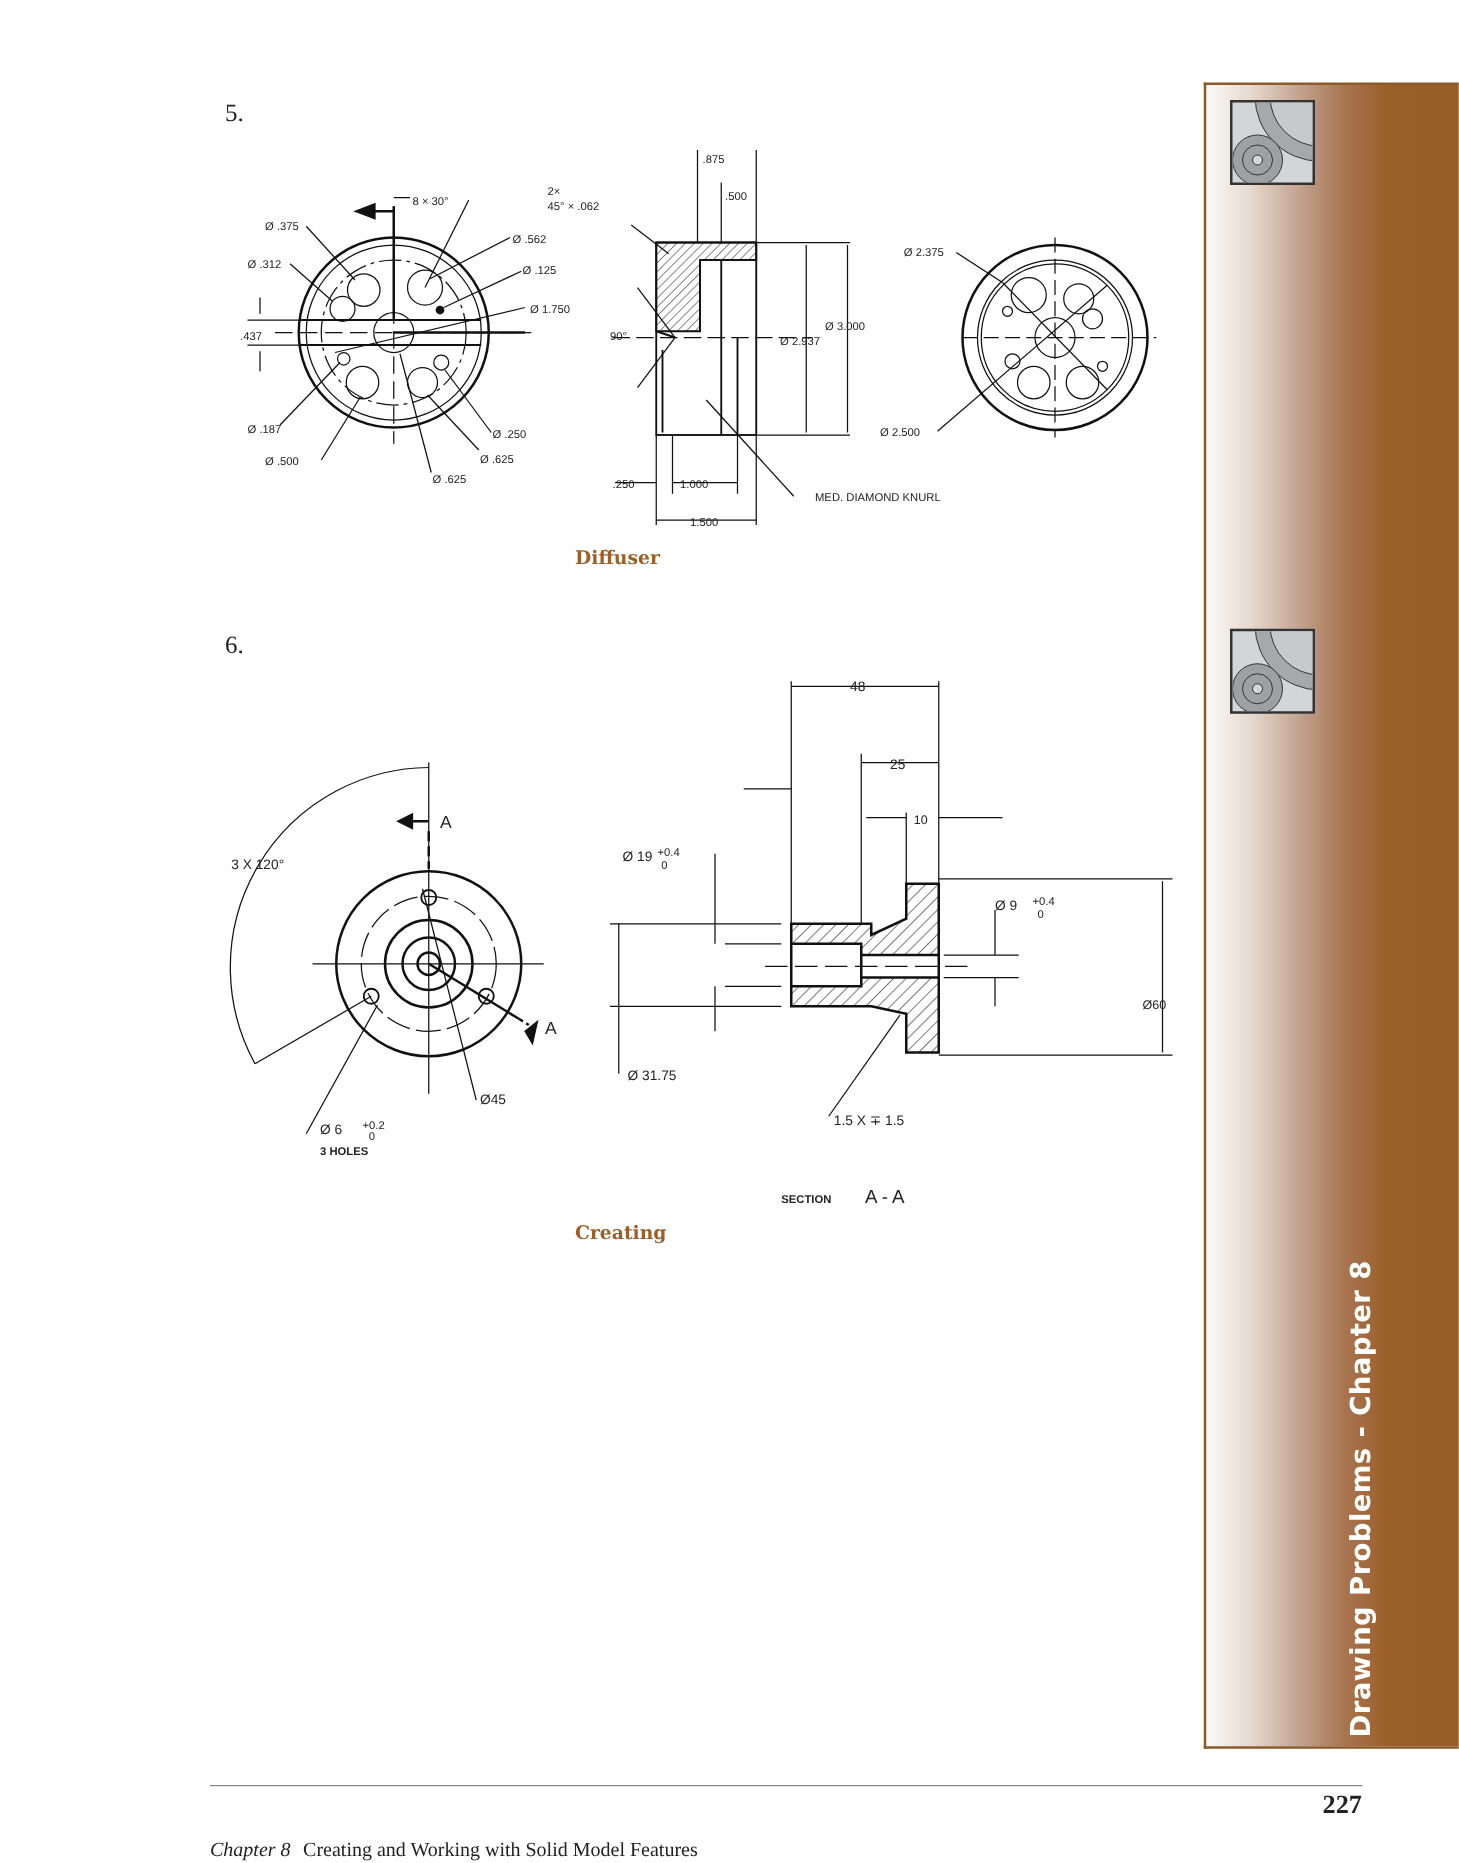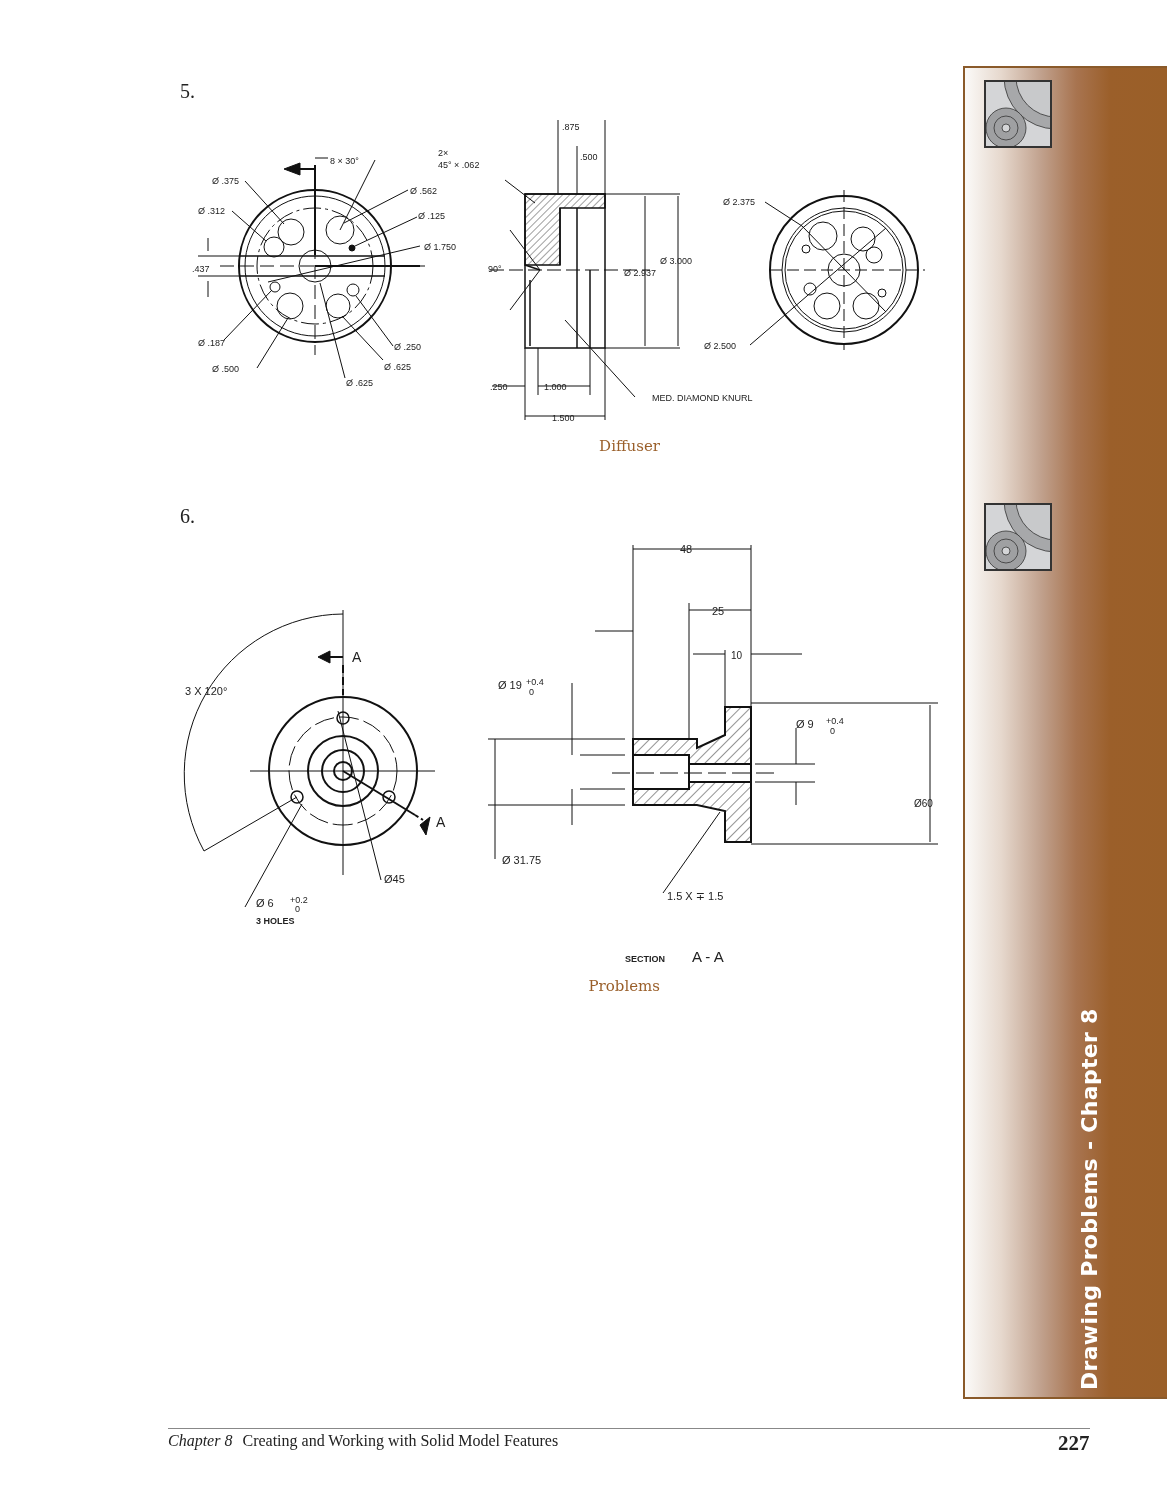--- a/index.html
+++ b/index.html
@@ -1,25 +1,25 @@
 <!DOCTYPE html>
 <html><head>
 <meta charset="utf-8">
 <style>
   html, body { margin: 0; padding: 0; background: #ffffff; }
   body { width: 1167px; height: 1490px; position: relative; overflow: hidden; font-family: "Liberation Serif", serif; color: #222; }
   .abs { position: absolute; }
   .prob-num { font-family: "Liberation Serif", serif; font-size: 20px; color: #222; }
-  .caption { font-family: "DejaVu Serif", serif; font-weight: normal; font-size: 15px; color: #9a5f2a; width: 200px; text-align: right; }
+  .caption { font-family: "DejaVu Serif", serif; font-weight: bold; font-size: 15px; color: #9a5f2a; width: 200px; text-align: left; }
   .sidebar { left: 963px; top: 66px; width: 204px; height: 1333px; border-left: 2px solid #8a5a2a; border-top: 2px solid #8a5a2a; border-bottom: 2px solid #8a5a2a; box-sizing: border-box;
     background: linear-gradient(to right, #fbfaf8 0%, #e6d8cd 18%, #c0a08c 38%, #a87450 55%, #9b5f2a 72%, #9a5f28 100%); }
   .sidebar-title { position: absolute; left: 1077px; top: 1390px; transform-origin: 0 0; transform: rotate(-90deg); font-family: "DejaVu Sans", sans-serif; font-weight: bold; font-size: 22px; color: #fff; white-space: nowrap; letter-spacing: 0.3px; }
   .gear-box { width: 68px; height: 68px; border: 2px solid #333; background: #d4d5d7; box-sizing: border-box; overflow: hidden; }
   .footer-rule { left: 168px; top: 1428px; width: 922px; height: 1px; background: #888; }
-  .footer-left { left: 168px; top: 1432px; font-size: 16px; }
+  .footer-left { left: 168px; top: 1472px; font-size: 16px; }
   .footer-left .ch { font-style: italic; margin-right: 10px; }
   .footer-right { left: 1058px; top: 1431px; font-size: 21px; font-weight: bold; }
   svg text { font-family: "Liberation Sans", sans-serif; }
   .drw { stroke: #111; fill: none; }
 </style>
 </head>
 <body>
 
 <div class="abs prob-num" style="left:180px;top:80px;">5.</div>
 
@@ -235,21 +235,21 @@
     <text x="646" y="189" font-size="9">+0.4</text>
     <text x="650" y="199" font-size="9">0</text>
     <text x="322" y="329" font-size="11">Ø 31.75</text>
     <text x="734" y="272" font-size="10">Ø60</text>
     <text x="487" y="365" font-size="11">1.5 X ∓ 1.5</text>
     <text x="445" y="427" font-size="9" font-weight="bold">SECTION</text>
     <text x="512" y="427" font-size="15">A - A</text>
   </g>
 </svg>
 
-<div class="abs caption" style="left:460px;top:977px;">Problems</div>
+<div class="abs caption" style="left:460px;top:977px;">Creating</div>
 
 <div class="abs sidebar"></div>
 <div class="abs gear-box" style="left:984px;top:80px;">
   <svg width="64" height="64" viewBox="0 0 64 64">
     <circle cx="70" cy="-5" r="52" fill="#a7a8aa" stroke="#333" stroke-width="0.8"></circle>
     <circle cx="70" cy="-5" r="40" fill="#c8c9cb" stroke="#333" stroke-width="0.8"></circle>
     <circle cx="20" cy="46" r="20" fill="#9fa0a2" stroke="#333" stroke-width="0.8"></circle>
     <circle cx="20" cy="46" r="12" fill="none" stroke="#333" stroke-width="0.8"></circle>
     <circle cx="20" cy="46" r="4" fill="#d4d5d7" stroke="#333" stroke-width="0.8"></circle>
   </svg>

